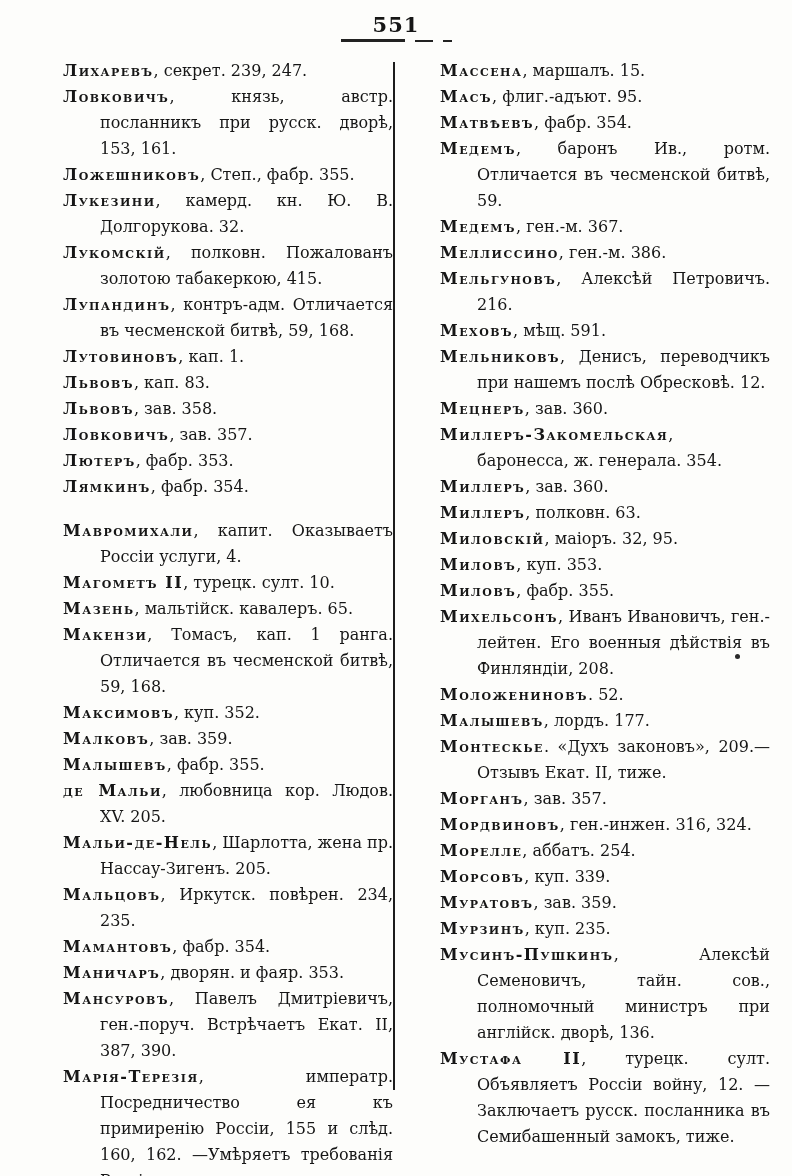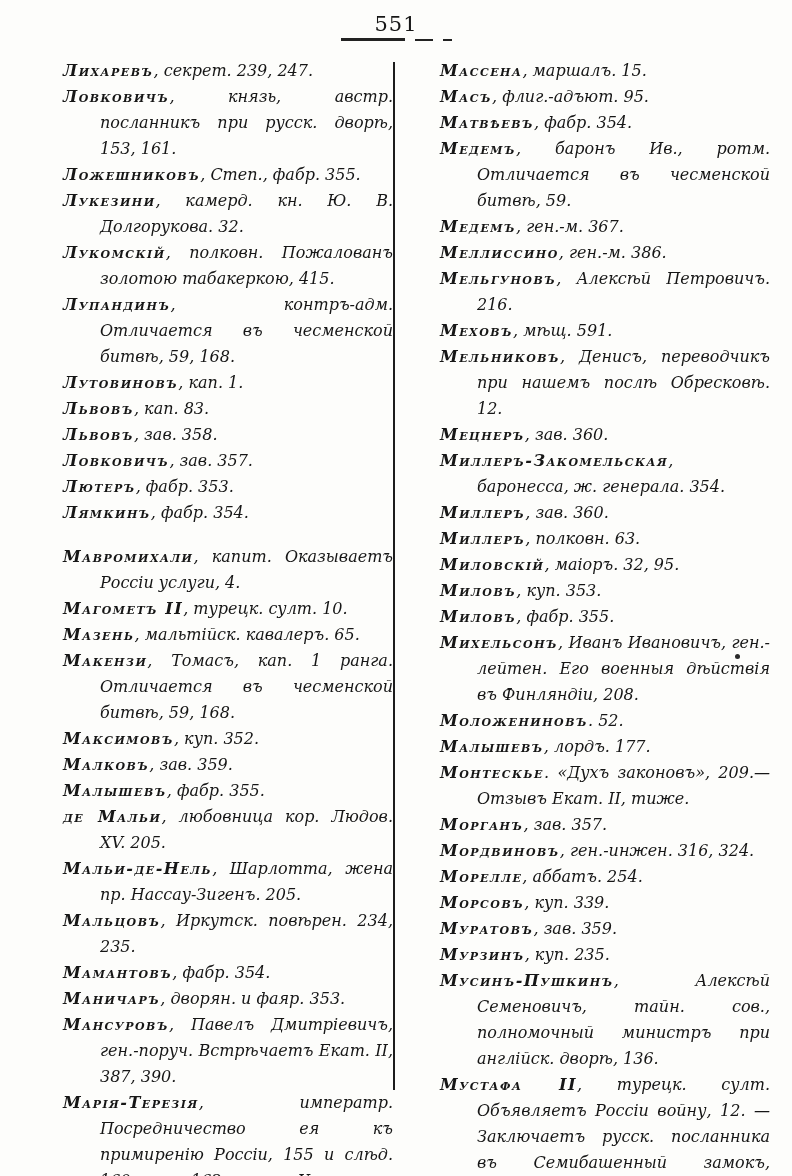--- a/index.html
+++ b/index.html
@@ -5,31 +5,31 @@
   html,body{margin:0;padding:0;}
   body{
     width:792px;height:1176px;
     background:#fdfdfb;
     font-family:"DejaVu Serif", serif;
     color:#161616;
     position:relative;
     overflow:hidden;
   }
   .page-header{position:absolute;top:12px;left:0;right:0;text-align:center;}
-  .page-number{font-weight:normal;font-size:21px;letter-spacing:1px;display:inline-block;}
+  .page-number{font-weight:bold;font-size:21px;letter-spacing:1px;display:inline-block;}
   .header-rule{margin-top:2px;display:flex;justify-content:center;align-items:center;gap:10px;}
   .rule-seg{background:#222;display:inline-block;}
   .rule-seg.s1{width:64px;height:3px;}
   .rule-seg.s2{width:18px;height:2px;}
   .rule-seg.s3{width:9px;height:2px;}
   .cols{position:absolute;top:58px;left:63px;display:flex;}
   .col{width:330px;font-size:16px;line-height:26px;}
   .col-right{margin-left:47px;}
   .divider{position:absolute;left:393px;top:62px;width:2px;height:1028px;background:#1c1c1c;}
-  .entry{text-align:justify;padding-left:37px;text-indent:-37px;font-style:italic;}
+  .entry{text-align:justify;padding-left:37px;text-indent:-37px;}
   .entry.gap{margin-top:18px;}
   .entry-name{font-weight:bold;font-variant:small-caps;letter-spacing:1.5px;}
   .ink-speck{position:absolute;left:735px;top:654px;width:5px;height:5px;border-radius:50%;background:#2a2a2a;}
 </style>
 </head>
 <body>
 
 <div class="page-header">
   <span class="page-number">551</span>
   <div class="header-rule">

